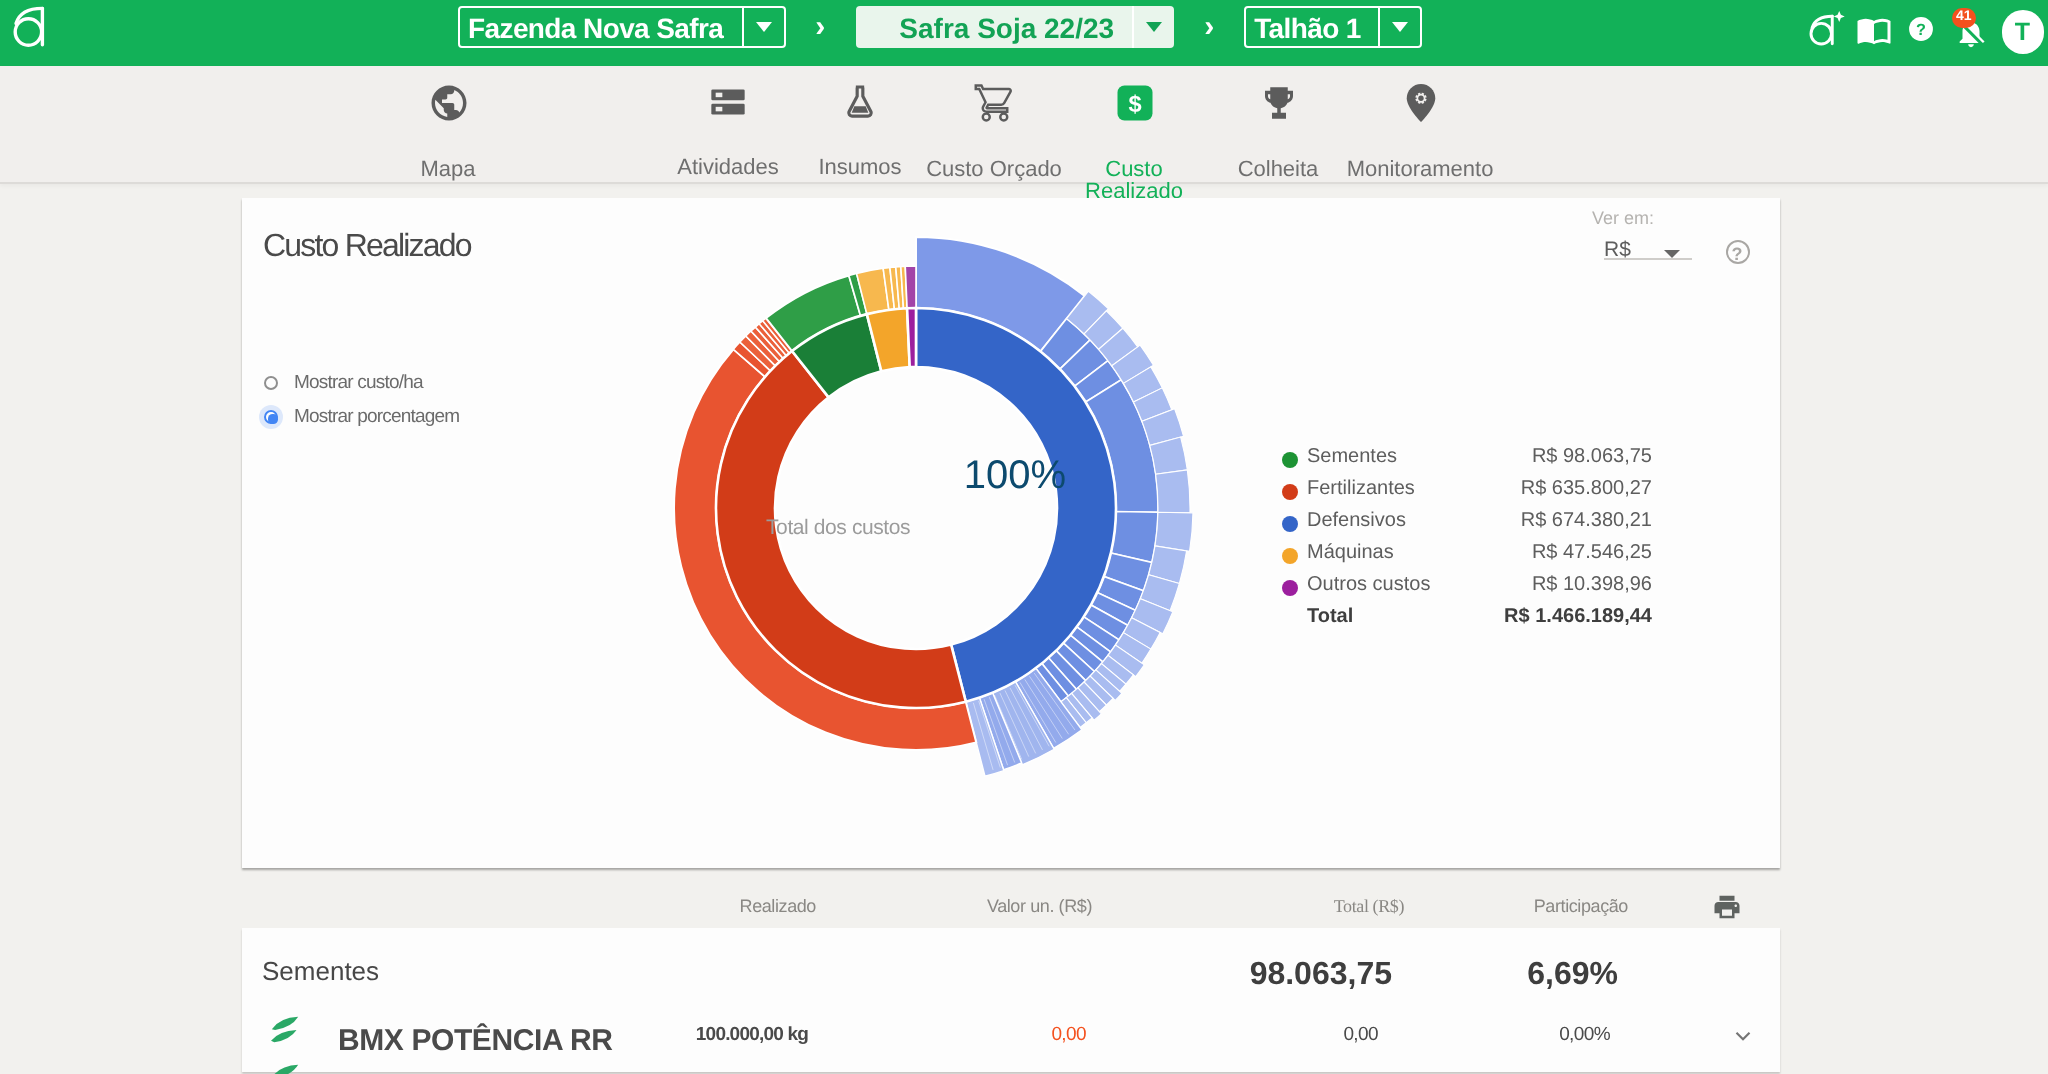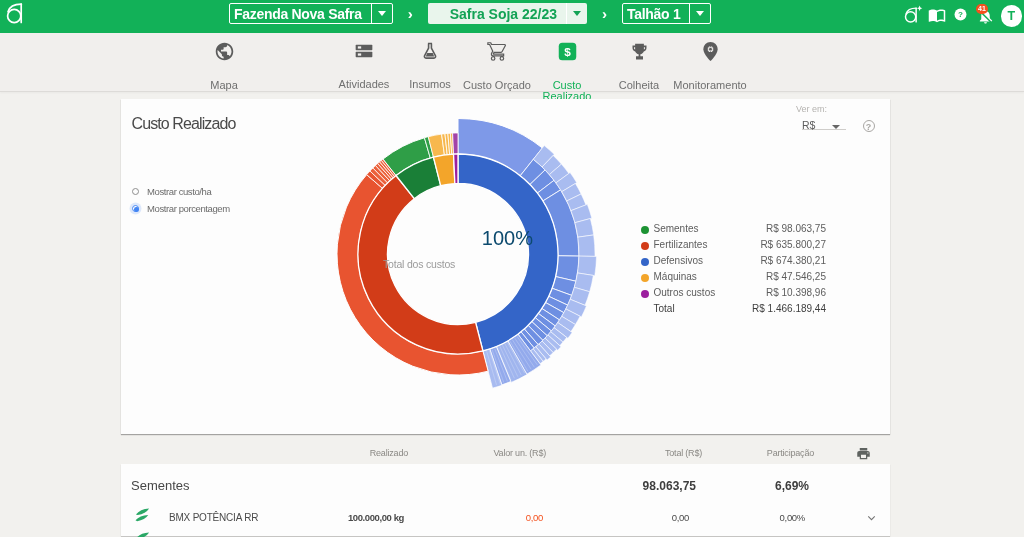--- a/index.html
+++ b/index.html
@@ -52,27 +52,27 @@
   .radio.on .circ { border-color:#4285f4; box-shadow:0 0 0 2.5px rgba(66,133,244,0.17); }
   .radio.on .circ:after { content:""; position:absolute; left:1.2px; top:1.2px; width:4.6px; height:4.6px; border-radius:50%; background:#4285f4; }
   .sunwrap { position:absolute; left:186.5px; top:4.5px; width:300px; height:300px; }
   .c100 { position:absolute; left:262px; top:128px; width:150px; text-align:right; font-size:20px; color:#0c4a6e; }
   .ctot { position:absolute; left:262px; top:159px; width:150px; font-size:10.5px; letter-spacing:-0.2px; color:#9b9b9b; }
   .legend { position:absolute; left:518px; top:123px; width:187px; font-size:10px; color:#5d5d5d; }
   .lrow { position:relative; height:16.1px; }
   .lrow .dot { position:absolute; left:1.5px; top:3.5px; width:8.5px; height:8.5px; border-radius:50%; }
   .lrow .lab { position:absolute; left:14.5px; top:1px; }
   .lrow .val { position:absolute; right:0; top:1px; }
-  .lrow.tot { font-weight:400; color:#3e3e3e; }
+  .lrow.tot { font-weight:700; color:#3e3e3e; }
   
   .thead { position:absolute; left:121px; top:342px; width:769px; height:31px; font-size:9px; letter-spacing:-0.2px; color:#8a8884; }
   .th { position:absolute; top:14px; text-align:right; }
   .card2 { left:121px; top:372px; width:769px; height:72px; box-shadow:0 1px 1px rgba(0,0,0,0.18); }
   .sec-name { position:absolute; left:10px; top:14px; font-size:13px; color:#474747; }
-  .sec-val { position:absolute; top:15px; font-size:12px; font-weight:700; color:#3e3e3e; text-align:right; }
+  .sec-val { position:absolute; top:15px; font-size:16px; font-weight:700; color:#3e3e3e; text-align:right; }
   .rowi { position:absolute; top:40px; height:26px; width:100%; font-size:9.5px; letter-spacing:-0.3px; color:#4a4a4a; }
   .ritem { position:absolute; }
 </style>
 </head>
 <body>
 <div class="topbar">
   <svg class="logo" width="28" height="28" viewBox="0 0 28 28">
     <circle cx="13.2" cy="16" r="6.6" fill="none" stroke="#fff" stroke-width="1.7"></circle>
     <path d="M20.2 4.2 L20.2 22.4" stroke="#fff" stroke-width="1.7" stroke-linecap="round"></path>
     <path d="M20.2 4.2 C12.5 4.2 8.3 7.4 7.0 11.8" fill="none" stroke="#fff" stroke-width="1.7" stroke-linecap="round"></path>
@@ -303,36 +303,36 @@
         </div>
       <div class="lrow tot">
           <span class="lab">Total</span>
           <span class="val">R$ 1.466.189,44</span>
         </div>
     </div>
   </div>
   <div class="thead">
     <div class="th" style="right:482px;">Realizado</div>
     <div class="th" style="right:344px;">Valor un. (R$)</div>
-    <div class="th" style="right:188px;">Total (R$)</div>
+    <div class="th" style="right:188px;font-family:Liberation Serif, serif;">Total (R$)</div>
     <div class="th" style="right:76px;">Participação</div>
     <svg style="position:absolute; right:19px; top:12px;" width="15" height="15" viewBox="0 0 24 24" fill="#5f6360">
       <path d="M19 8H5c-1.66 0-3 1.34-3 3v6h4v4h12v-4h4v-6c0-1.66-1.34-3-3-3zm-3 11H8v-5h8v5zm3-7c-.55 0-1-.45-1-1s.45-1 1-1 1 .45 1 1-.45 1-1 1zm-1-9H6v4h12V3z"></path>
     </svg>
   </div>
   <div class="card card2">
     <div class="sec-name">Sementes</div>
     <div class="sec-val" style="right:194px; width:120px;">98.063,75</div>
     <div class="sec-val" style="right:81px; width:80px;">6,69%</div>
     <div class="rowi">
       <svg class="ritem" style="left:13px; top:4px;" width="17" height="14" viewBox="0 0 20 17" fill="#2aa866">
         <path d="M2 8 Q7 1 18 0.5 Q14 7 4 8.5 Z"></path>
         <path d="M1.5 15 Q6.5 9 17 8.5 Q13 14.5 3.5 16 Z"></path>
       </svg>
-      <div class="ritem" style="left:48px; top:8px; font-weight:400; font-size:10px; letter-spacing:-0.2px;">BMX POTÊNCIA RR</div>
+      <div class="ritem" style="left:48px; top:8px; font-weight:700; font-size:15px; letter-spacing:-0.2px;">BMX POTÊNCIA RR</div>
       <div class="ritem" style="right:486px; top:8px; font-weight:700; letter-spacing:-0.4px;">100.000,00 kg</div>
       <div class="ritem" style="right:347px; top:8px; color:#f4511e;">0,00</div>
       <div class="ritem" style="right:201px; top:8px;">0,00</div>
       <div class="ritem" style="right:85px; top:8px;">0,00%</div>
       <svg class="ritem" style="right:12px; top:7px;" width="13" height="14" viewBox="0 0 24 24" fill="none" stroke="#757575" stroke-width="2">
         <path d="M6 9 L12 15 L18 9"></path>
       </svg>
     </div>
     <div class="rowi" style="top:67px;">
       <svg class="ritem" style="left:13px; top:1px;" width="17" height="14" viewBox="0 0 20 17" fill="#2aa866">

